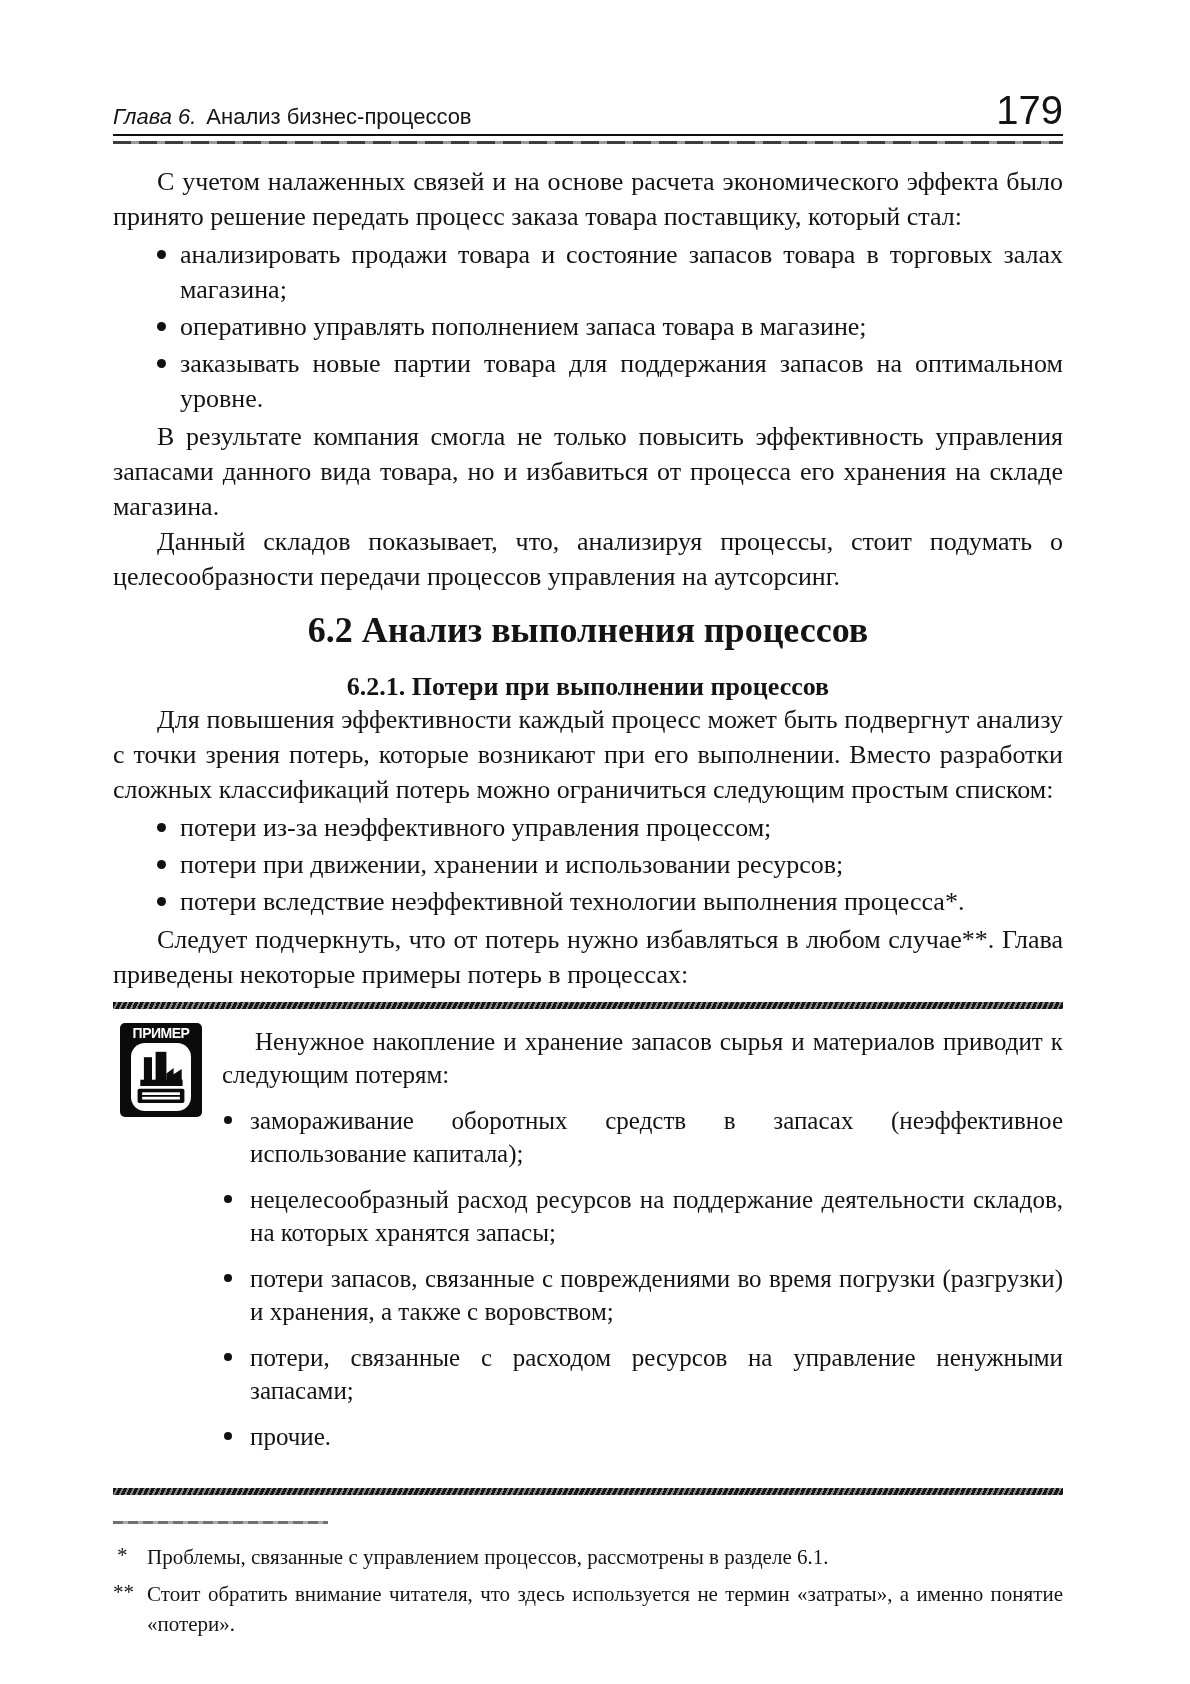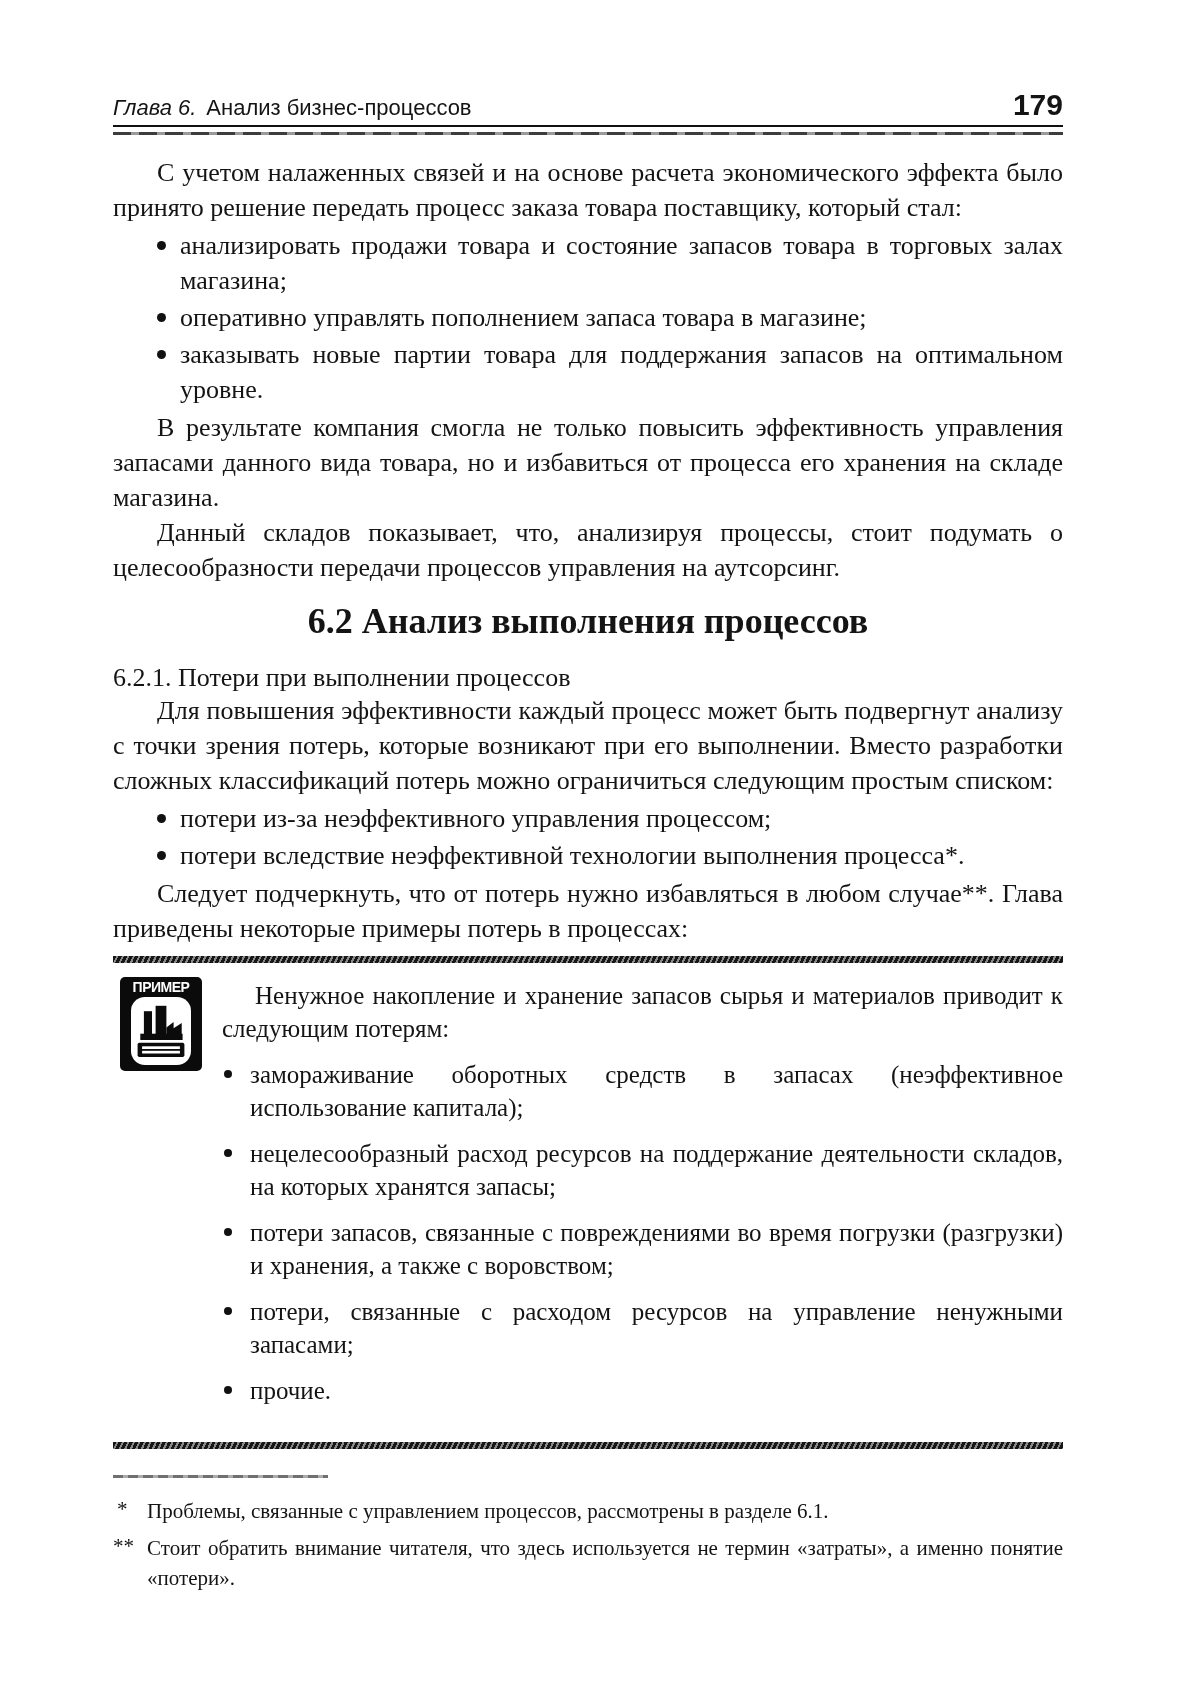--- a/index.html
+++ b/index.html
@@ -8,36 +8,36 @@
     overflow:hidden;color:#141414;
     font-family:"Liberation Serif","DejaVu Serif",serif;
   }
   .column{position:absolute;left:113px;top:90px;width:950px;}
 
   
   .page-header{display:flex;justify-content:space-between;align-items:baseline;
     font-family:"Liberation Sans","DejaVu Sans",sans-serif;}
   .chapter{font-size:22px;white-space:nowrap;}
   .chapter .lbl{font-style:italic;margin-right:10px;}
-  .page-number{font-size:30px;line-height:1;font-weight:bold;}
+  .page-number{font-size:40px;line-height:1;font-weight:normal;}
   .rule-thin{height:2px;background:#101010;margin-top:4px;}
   .rule-rough{height:3px;margin-top:5px;
     background:repeating-linear-gradient(90deg,#3d3d3d 0 18px,#9a9a9a 18px 26px);}
 
   
   .bodytext{margin-top:20px;font-size:26px;line-height:35px;text-align:justify;}
   .bodytext p{margin:0;text-indent:44px;}
   ul{list-style:none;margin:3px 0;padding:0;}
   .b-list li{position:relative;padding-left:67px;margin:2px 0;text-align:justify;}
   .b-list li::before{content:"";position:absolute;left:44px;top:13px;width:9px;height:9px;
     border-radius:50%;background:#111;}
 
   .section-heading{font-size:36px;line-height:32px;font-weight:bold;text-align:center;
     margin:20px 0 0;}
-  .subsection-heading{font-size:26px;line-height:30px;font-weight:normal;
+  .subsection-heading{font-size:26px;line-height:30px;font-weight:bold;text-align:center;
     margin:26px 0 0;}
   .after-headings{margin-top:40px;}
 
   
   .hatch-rule{height:7px;margin-top:10px;
     background:repeating-linear-gradient(115deg,#161616 0 3px,#8a8a8a 3px 5px);}
   .example-block{position:relative;padding:16px 0 12px 109px;
     font-size:25px;line-height:33px;text-align:justify;}
   .example-block p{margin:0;text-indent:33px;}
   .e-list li{position:relative;padding-left:28px;margin:13px 0;text-align:justify;}
@@ -83,20 +83,21 @@
       </ul>
       <p>В результате компания смогла не только повысить эффективность управления запасами данного вида товара, но и избавиться от процесса его хранения на складе магазина.</p>
       <p>Данный складов показывает, что, анализируя процессы, стоит подумать о целесообразности передачи процессов управления на аутсорсинг.</p>
 
       <div class="section-heading">6.2 Анализ выполнения процессов</div>
       <div class="subsection-heading">6.2.1. Потери при выполнении процессов</div>
 
       <p class="after-headings">Для повышения эффективности каждый процесс может быть подвергнут анализу с точки зрения потерь, которые возникают при его выполнении. Вместо разработки сложных классификаций потерь можно ограничиться следующим простым списком:</p>
       <ul class="b-list">
         <li>потери из-за неэффективного управления процессом;</li>
+        <li>потери при движении, хранении и использовании ресурсов;</li>
         <li>потери вследствие неэффективной технологии выполнения процесса*.</li>
       </ul>
       <p>Следует подчеркнуть, что от потерь нужно избавляться в любом случае**. Глава приведены некоторые примеры потерь в процессах:</p>
     </div>
 
     <div class="hatch-rule"></div>
 
     <div class="example-block">
       <div class="example-icon">
         <div class="example-badge">ПРИМЕР</div>

